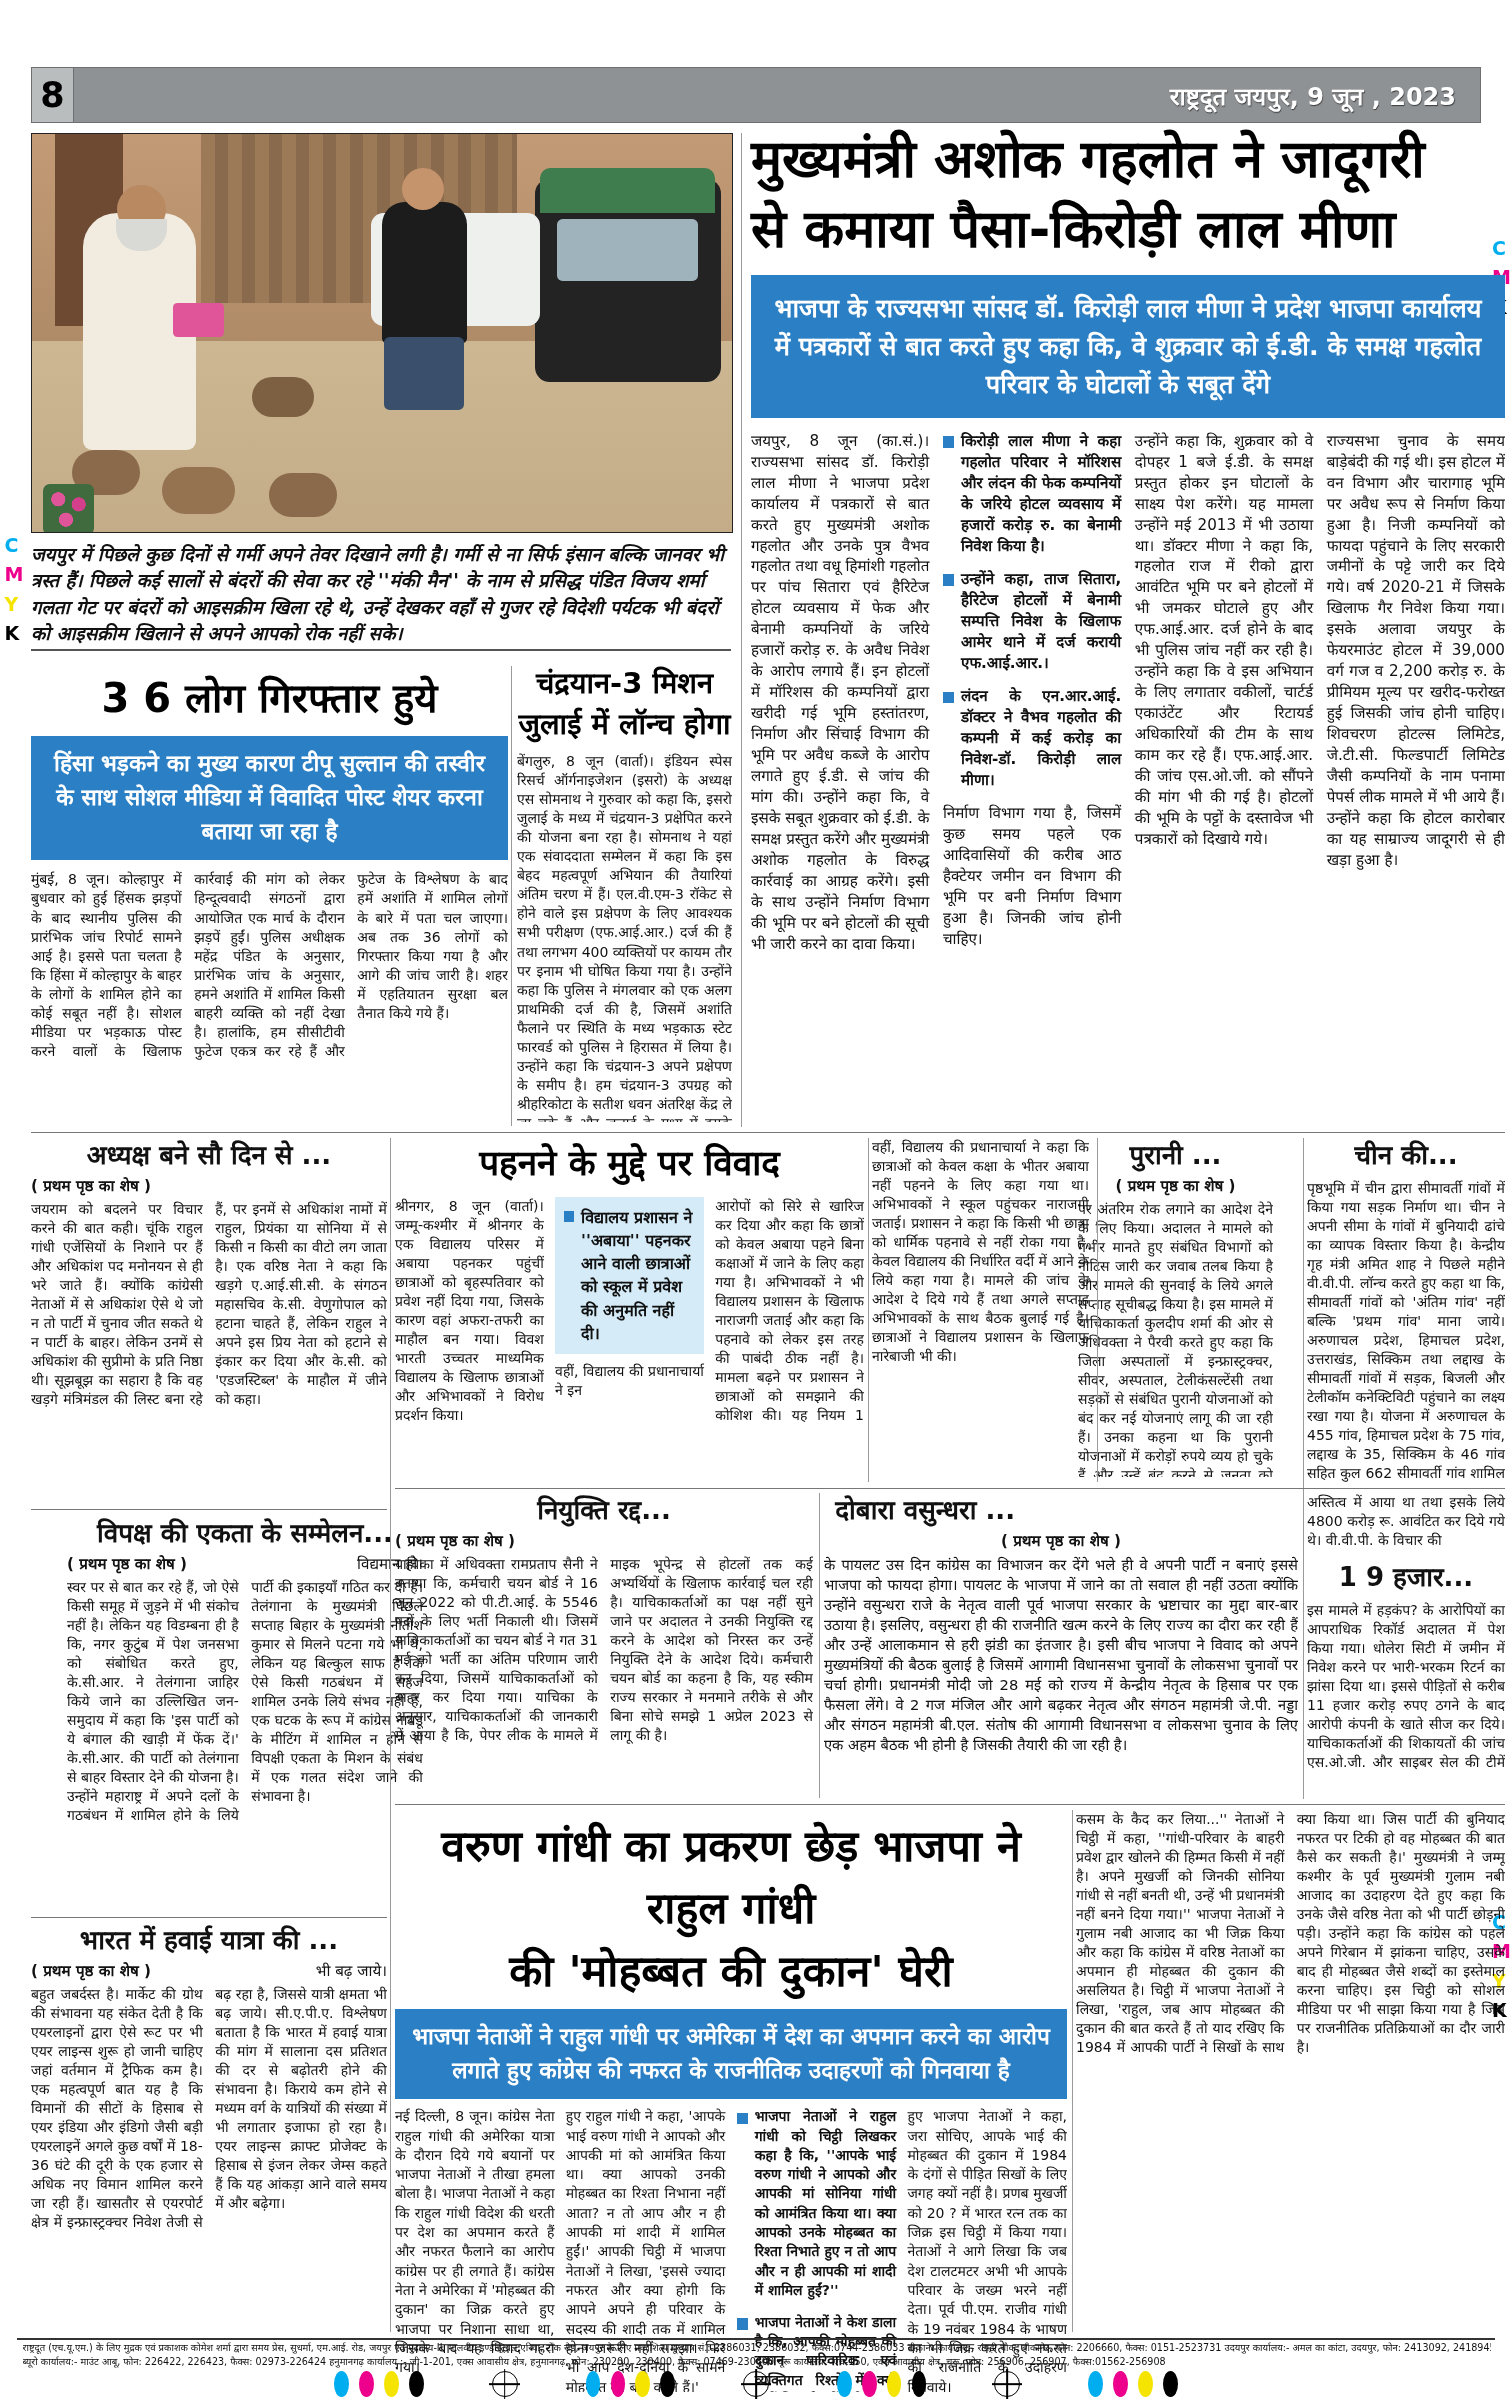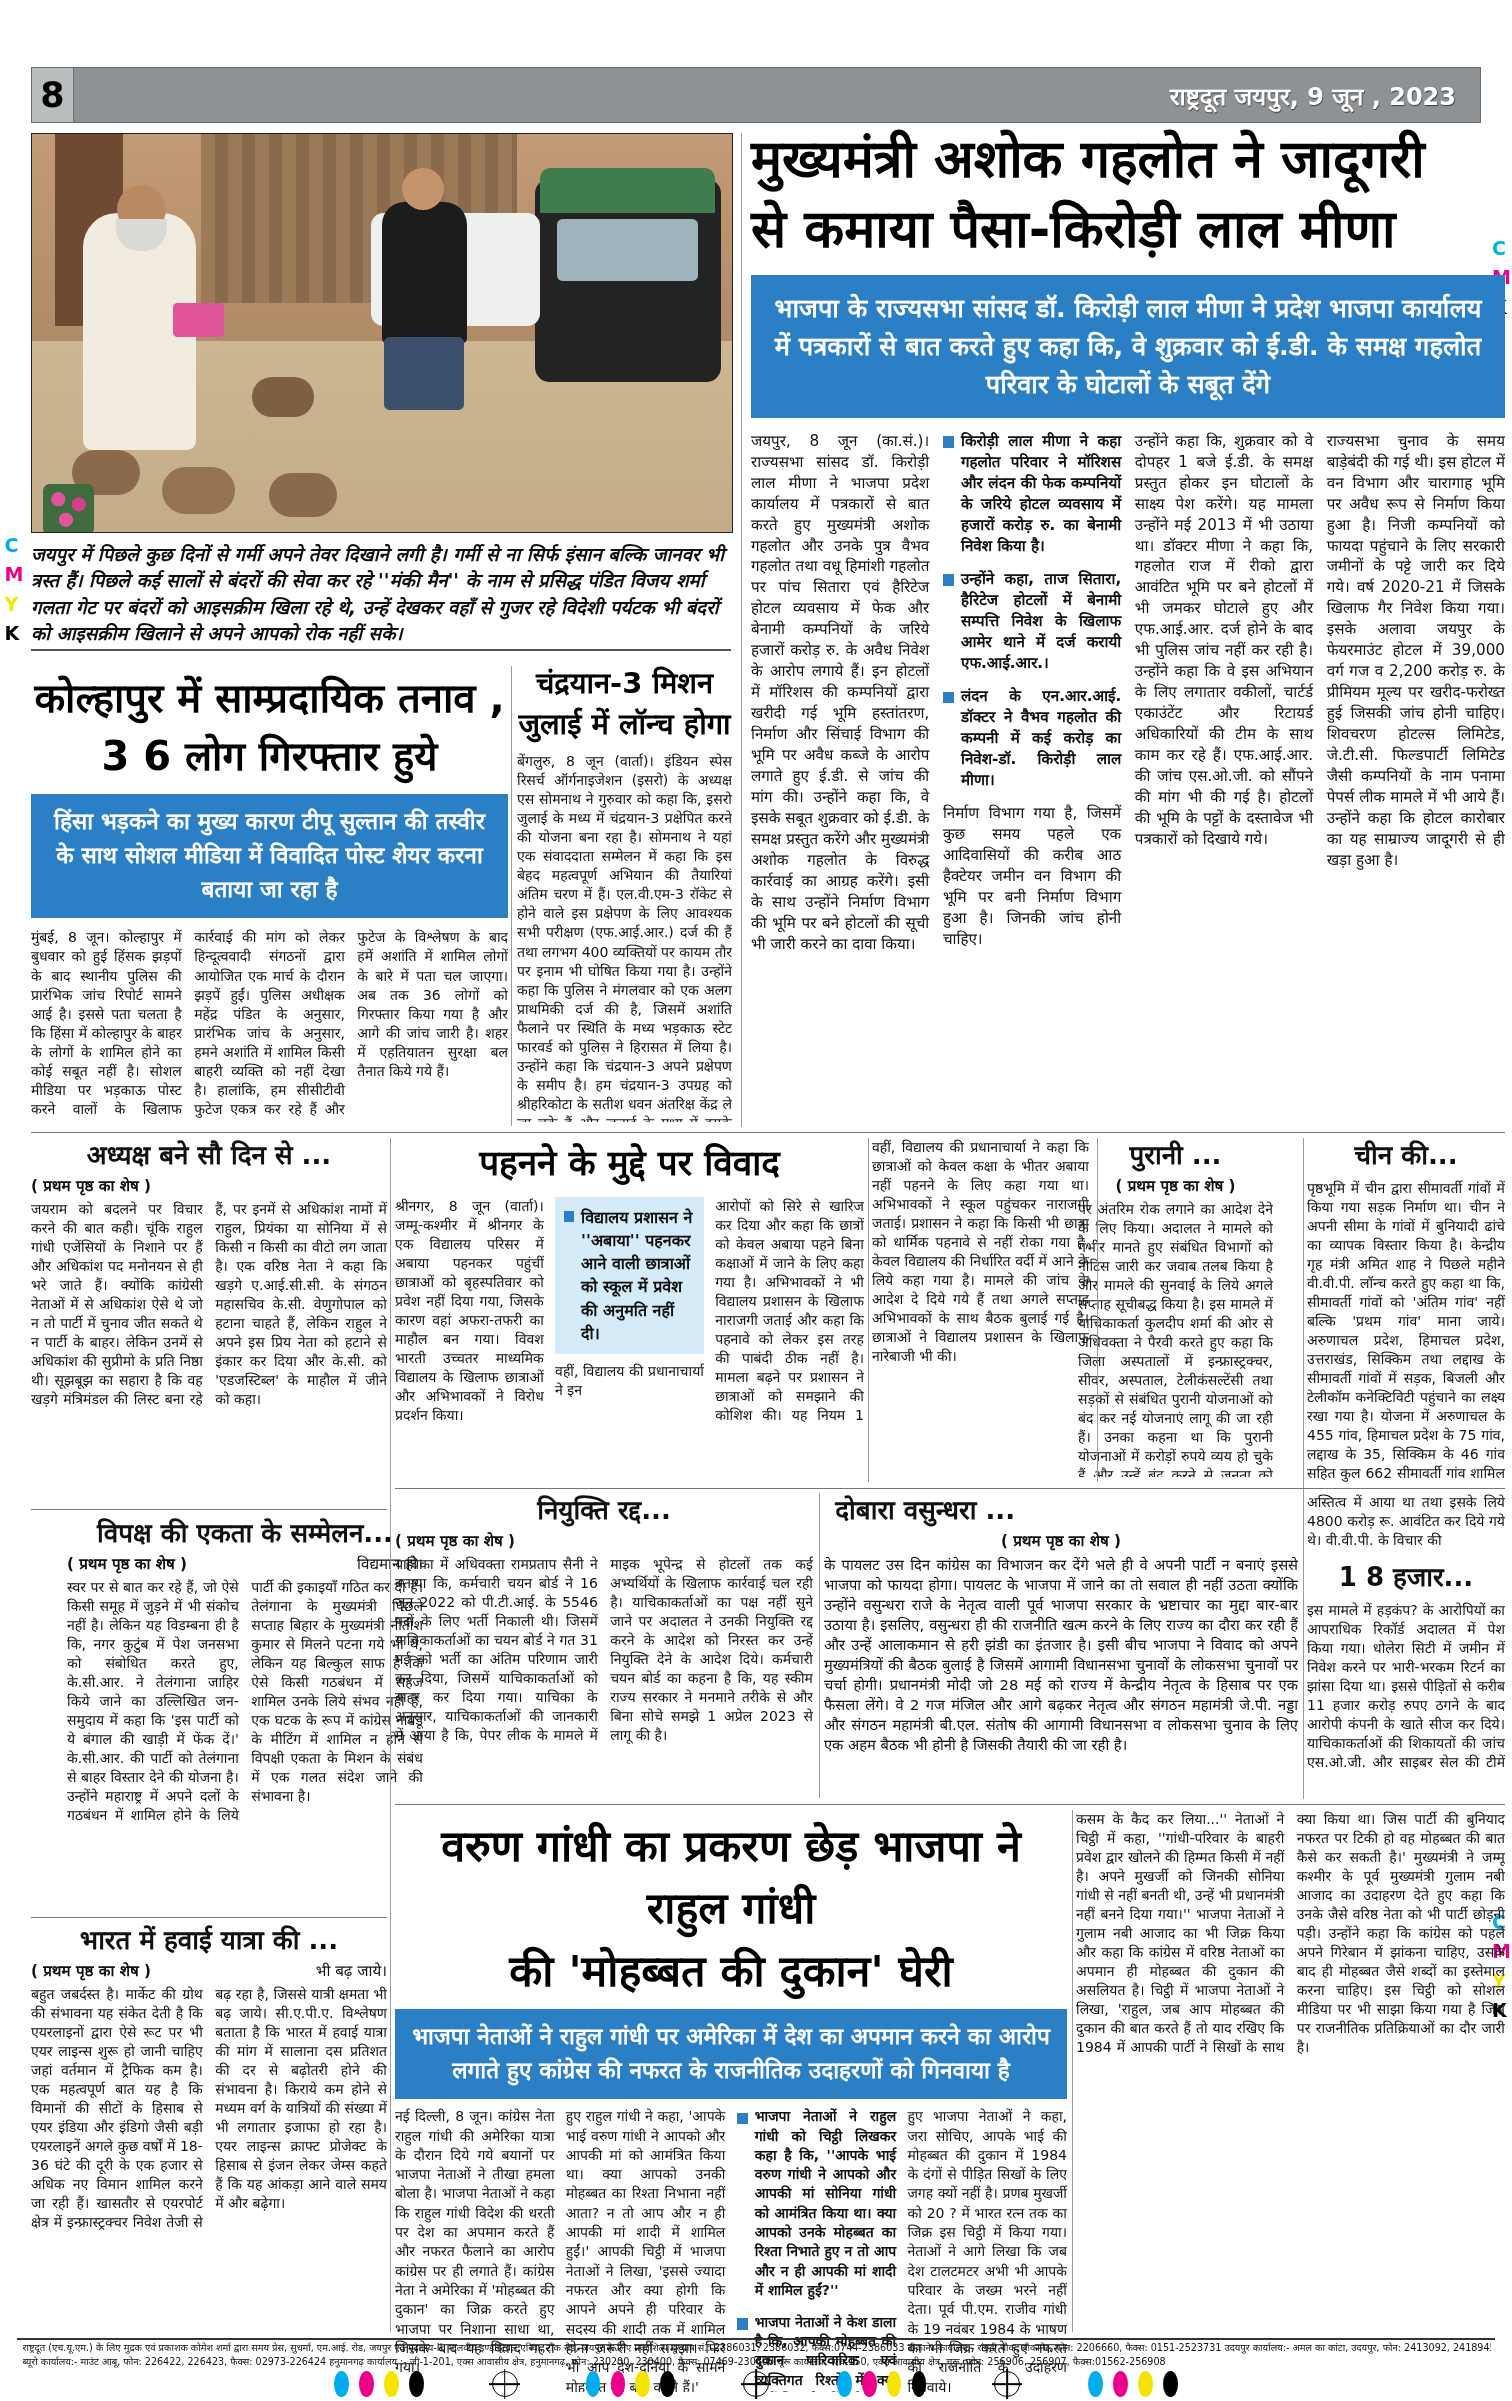--- a/index.html
+++ b/index.html
@@ -137,21 +137,20 @@
           <span class="bt jf">लंदन के एन.आर.आई. डॉक्टर ने वैभव गहलोत की कम्पनी में कई करोड़ का निवेश-डॉ. किरोड़ी लाल मीणा।</span>
         </div>
         <div class="jf">निर्माण विभाग गया है, जिसमें कुछ समय पहले एक आदिवासियों की करीब आठ हैक्टेयर जमीन वन विभाग की भूमि पर बनी निर्माण विभाग हुआ है। जिनकी जांच होनी चाहिए।</div>
       </div>
       <div class="jf">उन्होंने कहा कि, शुक्रवार को वे दोपहर 1 बजे ई.डी. के समक्ष प्रस्तुत होकर इन घोटालों के साक्ष्य पेश करेंगे। यह मामला उन्होंने मई 2013 में भी उठाया था। डॉक्टर मीणा ने कहा कि, गहलोत राज में रीको द्वारा आवंटित भूमि पर बने होटलों में भी जमकर घोटाले हुए और एफ.आई.आर. दर्ज होने के बाद भी पुलिस जांच नहीं कर रही है। उन्होंने कहा कि वे इस अभियान के लिए लगातार वकीलों, चार्टर्ड एकाउंटेंट और रिटायर्ड अधिकारियों की टीम के साथ काम कर रहे हैं। एफ.आई.आर. की जांच एस.ओ.जी. को सौंपने की मांग भी की गई है। होटलों की भूमि के पट्टों के दस्तावेज भी पत्रकारों को दिखाये गये।</div>
       <div class="jf">राज्यसभा चुनाव के समय बाड़ेबंदी की गई थी। इस होटल में वन विभाग और चारागाह भूमि पर अवैध रूप से निर्माण किया हुआ है। निजी कम्पनियों को फायदा पहुंचाने के लिए सरकारी जमीनों के पट्टे जारी कर दिये गये। वर्ष 2020-21 में जिसके खिलाफ गैर निवेश किया गया। इसके अलावा जयपुर के फेयरमाउंट होटल में 39,000 वर्ग गज व 2,200 करोड़ रु. के प्रीमियम मूल्य पर खरीद-फरोख्त हुई जिसकी जांच होनी चाहिए। शिवचरण होटल्स लिमिटेड, जे.टी.सी. फिल्डपार्टी लिमिटेड जैसी कम्पनियों के नाम पनामा पेपर्स लीक मामले में भी आये हैं। उन्होंने कहा कि होटल कारोबार का यह साम्राज्य जादूगरी से ही खड़ा हुआ है।</div>
     </div>
   </div>
 
   <div class="abs" style="left:31px;top:669px;width:477px;">
-    <div class="hl ctr" style="font-size:40px;line-height:1.45;">कोल्हापुर में साम्प्रदायिक तनाव ,</div>
     <div class="hl ctr" style="font-size:40px;line-height:1.45;">3 6 लोग गिरफ्तार हुये</div>
     <div class="bluebox" style="margin-top:9px;padding:11.3px 14.7px;font-size:22.6px;line-height:1.5;">हिंसा भड़कने का मुख्य कारण टीपू सुल्तान की तस्वीर के साथ सोशल मीडिया में विवादित पोस्ट शेयर करना बताया जा रहा है</div>
     <div class="cols3 small-txt jf clip" style="margin-top:10.2px;height:229px;">मुंबई, 8 जून। कोल्हापुर में बुधवार को हुई हिंसक झड़पों के बाद स्थानीय पुलिस की प्रारंभिक जांच रिपोर्ट सामने आई है। इससे पता चलता है कि हिंसा में कोल्हापुर के बाहर के लोगों के शामिल होने का कोई सबूत नहीं है। सोशल मीडिया पर भड़काऊ पोस्ट करने वालों के खिलाफ कार्रवाई की मांग को लेकर हिन्दूत्ववादी संगठनों द्वारा आयोजित एक मार्च के दौरान झड़पें हुईं। पुलिस अधीक्षक महेंद्र पंडित के अनुसार, प्रारंभिक जांच के अनुसार, हमने अशांति में शामिल किसी बाहरी व्यक्ति को नहीं देखा है। हालांकि, हम सीसीटीवी फुटेज एकत्र कर रहे हैं और फुटेज के विश्लेषण के बाद हमें अशांति में शामिल लोगों के बारे में पता चल जाएगा। अब तक 36 लोगों को गिरफ्तार किया गया है और आगे की जांच जारी है। शहर में एहतियातन सुरक्षा बल तैनात किये गये हैं।</div>
   </div>
 
   <div class="abs" style="left:517px;top:663px;width:215px;">
     <div class="hl ctr" style="font-size:29px;line-height:1.4;">चंद्रयान-3 मिशन</div>
     <div class="hl ctr" style="font-size:29px;line-height:1.4;">जुलाई में लॉन्च होगा</div>
     <div class="small-txt jf clip" style="margin-top:8px;height:370px;">बेंगलुरु, 8 जून (वार्ता)। इंडियन स्पेस रिसर्च ऑर्गनाइजेशन (इसरो) के अध्यक्ष एस सोमनाथ ने गुरुवार को कहा कि, इसरो जुलाई के मध्य में चंद्रयान-3 प्रक्षेपित करने की योजना बना रहा है। सोमनाथ ने यहां एक संवाददाता सम्मेलन में कहा कि इस बेहद महत्वपूर्ण अभियान की तैयारियां अंतिम चरण में हैं। एल.वी.एम-3 रॉकेट से होने वाले इस प्रक्षेपण के लिए आवश्यक सभी परीक्षण (एफ.आई.आर.) दर्ज की हैं तथा लगभग 400 व्यक्तियों पर कायम तौर पर इनाम भी घोषित किया गया है। उन्होंने कहा कि पुलिस ने मंगलवार को एक अलग प्राथमिकी दर्ज की है, जिसमें अशांति फैलाने पर स्थिति के मध्य भड़काऊ स्टेट फारवर्ड को पुलिस ने हिरासत में लिया है। उन्होंने कहा कि चंद्रयान-3 अपने प्रक्षेपण के समीप है। हम चंद्रयान-3 उपग्रह को श्रीहरिकोटा के सतीश धवन अंतरिक्ष केंद्र ले जा चुके हैं और जुलाई के मध्य में इसके प्रक्षेपण की योजना है। इस अभियान के लिए लैंडर, रोवर और प्रोपल्शन मॉड्यूल पूरी तरह तैयार हैं। एन.वी.एस-1 भी प्रक्षेपण स्थल पर पहुंच चुके हैं।</div>
   </div>
@@ -206,21 +205,21 @@
   </div>
 
   <div class="abs" style="left:824px;top:1493px;width:474px;">
     <div class="sec-hl" style="text-align:left;padding-left:11.3px;">दोबारा वसुन्धरा ...</div>
     <div class="shesh ctr">( प्रथम पृष्ठ का शेष )</div>
     <div class="small-txt jf clip" style="margin-top:4.5px;height:237px;font-size:14.7px;">के पायलट उस दिन कांग्रेस का विभाजन कर देंगे भले ही वे अपनी पार्टी न बनाएं इससे भाजपा को फायदा होगा। पायलट के भाजपा में जाने का तो सवाल ही नहीं उठता क्योंकि उन्होंने वसुन्धरा राजे के नेतृत्व वाली पूर्व भाजपा सरकार के भ्रष्टाचार का मुद्दा बार-बार उठाया है। इसलिए, वसुन्धरा ही की राजनीति खत्म करने के लिए राज्य का दौरा कर रही हैं और उन्हें आलाकमान से हरी झंडी का इंतजार है। इसी बीच भाजपा ने विवाद को अपने मुख्यमंत्रियों की बैठक बुलाई है जिसमें आगामी विधानसभा चुनावों के लोकसभा चुनावों पर चर्चा होगी। प्रधानमंत्री मोदी जो 28 मई को राज्य में केन्द्रीय नेतृत्व के हिसाब पर एक फैसला लेंगे। वे 2 गज मंजिल और आगे बढ़कर नेतृत्व और संगठन महामंत्री जे.पी. नड्डा और संगठन महामंत्री बी.एल. संतोष की आगामी विधानसभा व लोकसभा चुनाव के लिए एक अहम बैठक भी होनी है जिसकी तैयारी की जा रही है।</div>
   </div>
 
   <div class="abs" style="left:1307px;top:1493px;width:198px;">
     <div class="small-txt jf">अस्तित्व में आया था तथा इसके लिये 4800 करोड़ रू. आवंटित कर दिये गये थे। वी.वी.पी. के विचार की</div>
-    <div class="sec-hl" style="margin-top:10.2px;">1 8 हजार...</div>
+    <div class="sec-hl" style="margin-top:10.2px;">1 9 हजार...</div>
     <div class="small-txt jf clip" style="margin-top:5.6px;height:169px;">इस मामले में हड़कंप? के आरोपियों का आपराधिक रिकॉर्ड अदालत में पेश किया गया। धोलेरा सिटी में जमीन में निवेश करने पर भारी-भरकम रिटर्न का झांसा दिया था। इससे पीड़ितों से करीब 11 हजार करोड़ रुपए ठगने के बाद आरोपी कंपनी के खाते सीज कर दिये। याचिकाकर्ताओं की शिकायतों की जांच एस.ओ.जी. और साइबर सेल की टीमें कर रही हैं। आरोपी विदेश नहीं भाग सकें इसके लिये लुक आउट सर्कुलर भी जारी किया गया है। अब तक की जांच में साथ-साथ गुजरात, हरियाणा और दिल्ली समेत अन्य राज्यों की पुलिस को भी सूचना भेजी गई है। आखिर में पुलिस ने ठगों को गिरफ्तार किया।</div>
   </div>
 
   <div class="abs" style="left:31px;top:1923px;width:356px;">
     <div class="sec-hl">भारत में हवाई यात्रा की ...</div>
     <div style="display:flex;justify-content:space-between;">
       <span class="shesh">( प्रथम पृष्ठ का शेष )</span>
       <span class="shesh" style="font-weight:normal;">भी बढ़ जाये।</span>
     </div>
     <div class="cols2 small-txt jf clip" style="margin-top:4.5px;height:339px;">बहुत जबर्दस्त है। मार्केट की ग्रोथ की संभावना यह संकेत देती है कि एयरलाइनों द्वारा ऐसे रूट पर भी एयर लाइन्स शुरू हो जानी चाहिए जहां वर्तमान में ट्रैफिक कम है। एक महत्वपूर्ण बात यह है कि विमानों की सीटों के हिसाब से एयर इंडिया और इंडिगो जैसी बड़ी एयरलाइनें अगले कुछ वर्षों में 18-36 घंटे की दूरी के एक हजार से अधिक नए विमान शामिल करने जा रही हैं। खासतौर से एयरपोर्ट क्षेत्र में इन्फ्रास्ट्रक्चर निवेश तेजी से बढ़ रहा है, जिससे यात्री क्षमता भी बढ़ जाये। सी.ए.पी.ए. विश्लेषण बताता है कि भारत में हवाई यात्रा की मांग में सालाना दस प्रतिशत की दर से बढ़ोतरी होने की संभावना है। किराये कम होने से मध्यम वर्ग के यात्रियों की संख्या में भी लगातार इजाफा हो रहा है। एयर लाइन्स क्राफ्ट प्रोजेक्ट के हिसाब से इंजन लेकर जेम्स कहते हैं कि यह आंकड़ा आने वाले समय में और बढ़ेगा।</div>

